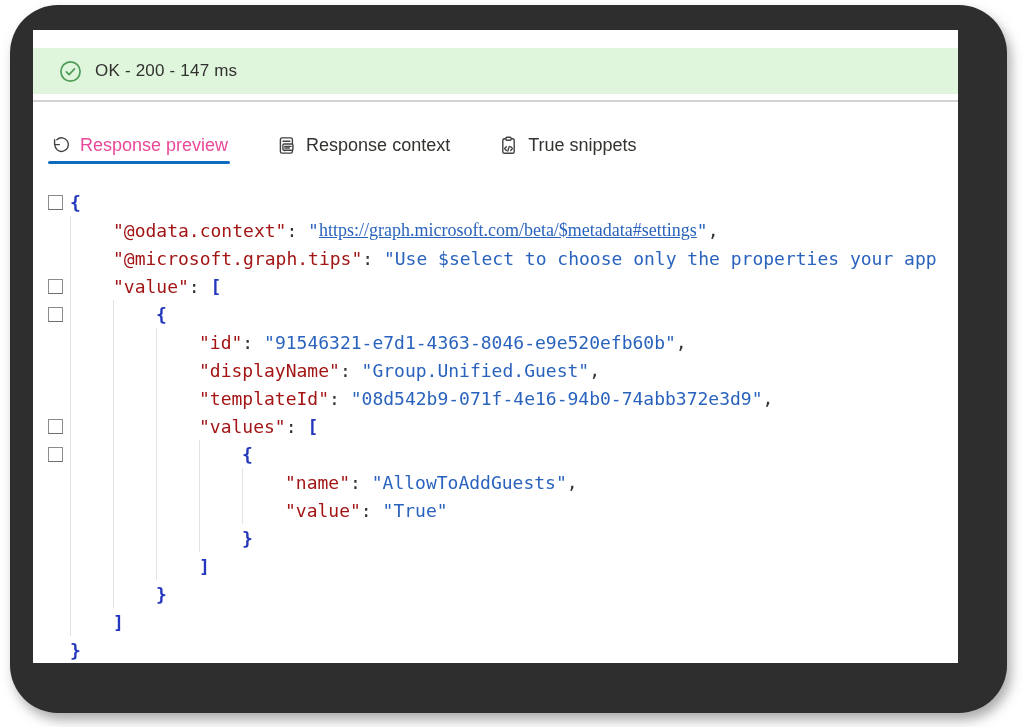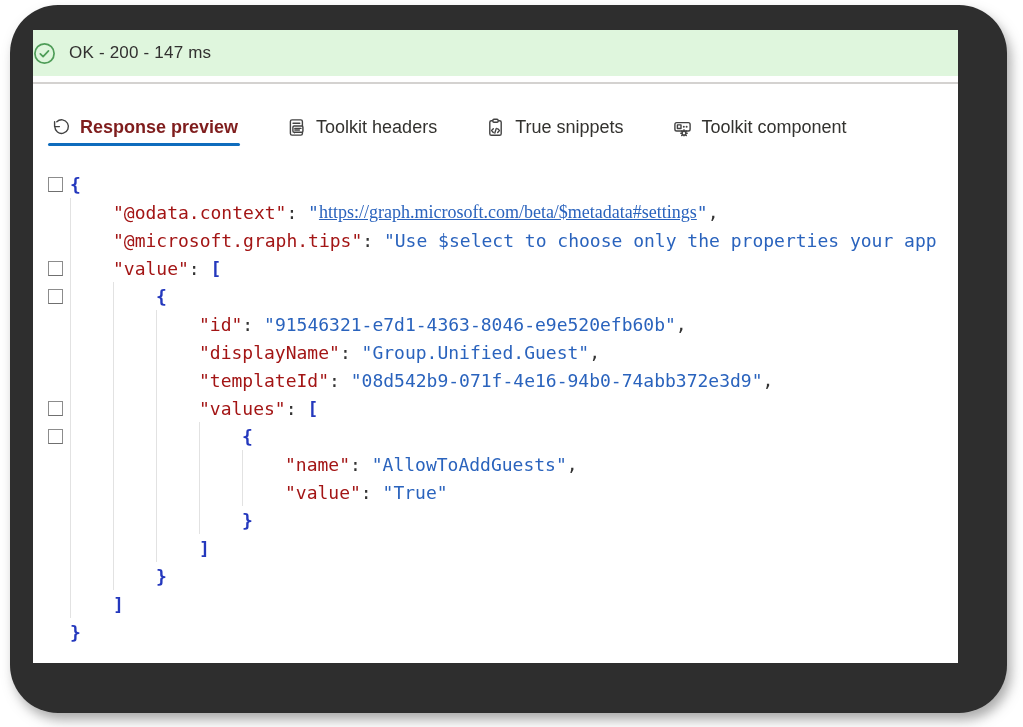--- a/index.html
+++ b/index.html
@@ -20,25 +20,26 @@
   }
   .panel {
     position: absolute;
     left: 33px; top: 30px;
     width: 925px; height: 633px;
     background: #ffffff;
     overflow: hidden;
   }
   
   .status {
-    margin-top: 0;
+    margin-top: 18px;
     height: 46px;
     background: var(--status-bg, #dff6dd);
     display: flex;
     align-items: center;
+    padding-left: 26px;
     gap: 13px;
   }
   .status-icon { width: 23px; height: 23px; flex: 0 0 auto; display: flex; }
   .status-text { font-size: 17px; color: #323130; letter-spacing: .2px; }
   .divider { margin-top: 6px; height: 2px; background: #d4d2d0; }
   
   .tab-bar {
     display: flex;
     align-items: flex-end;
     gap: 44px;
@@ -52,21 +53,21 @@
     background: none;
     border: none;
     font-family: inherit;
     font-size: 18px;
     color: #33322f;
     padding: 0 2px 18px 2px;
     position: relative;
     cursor: pointer;
     white-space: nowrap;
   }
-  .tab.active { font-weight: 700; color: #7f1d1d; }
+  .tab.active { font-weight: 400; color: #ec4899; }
   .tab.active::after {
     content: "";
     position: absolute;
     left: 0; right: 0; bottom: 10px;
     height: 3px;
     border-radius: 2px;
     background: var(--accent, #0f6cbd);
   }
   .tab-icon { width: 21px; height: 21px; display: flex; flex: 0 0 auto; }
   .tab-icon svg, .status-icon svg { width: 100%; height: 100%; }
@@ -142,47 +143,34 @@
       <button class="tab">
         <span class="tab-icon">
           <svg viewBox="0 0 21 21">
             <rect x="4.4" y="2.9" width="12" height="15.2" rx="1.6" stroke="#424242" stroke-width="1.4" fill="none" stroke-linecap="round" stroke-linejoin="round"></rect>
             <path d="M7 6.2h6.8" stroke="#424242" stroke-width="1.4" fill="none" stroke-linecap="round" stroke-linejoin="round"></path>
             <rect x="6.9" y="9" width="10" height="6.2" rx="1.2" fill="#fff" stroke="#424242" stroke-width="1.4"></rect>
             <path d="M9.4 15.2l-1.2 1.8v-1.8z" fill="#424242"></path>
             <path d="M8.8 11.4h6.2M8.8 13h4.6" stroke="#424242" stroke-width="1.4" fill="none" stroke-linecap="round" stroke-linejoin="round"></path>
           </svg>
         </span>
-        <span>Toolkit headers</span>
+        <span>Response context</span>
       </button>
       <button class="tab">
         <span class="tab-icon">
           <svg viewBox="0 0 21 21">
             <rect x="4.8" y="3.7" width="11.4" height="14.6" rx="1.6" stroke="#424242" stroke-width="1.4" fill="none" stroke-linecap="round" stroke-linejoin="round"></rect>
             <rect x="7.9" y="2.3" width="5.2" height="3" rx="1" fill="#fff" stroke="#424242" stroke-width="1.4"></rect>
             <path d="M8.3 11.8l-1.7 1.8 1.7 1.8" stroke="#424242" stroke-width="1.4" fill="none" stroke-linecap="round" stroke-linejoin="round"></path>
             <path d="M12.7 11.8l1.7 1.8-1.7 1.8" stroke="#424242" stroke-width="1.4" fill="none" stroke-linecap="round" stroke-linejoin="round"></path>
             <path d="M11.3 11.4l-1.5 4.6" stroke="#424242" stroke-width="1.4" fill="none" stroke-linecap="round" stroke-linejoin="round"></path>
           </svg>
         </span>
         <span>True snippets</span>
       </button>
-      <button class="tab">
-        <span class="tab-icon">
-          <svg viewBox="0 0 21 21">
-            <rect x="2.9" y="5.6" width="15.2" height="8.4" rx="1.8" stroke="#424242" stroke-width="1.4" fill="none" stroke-linecap="round" stroke-linejoin="round"></rect>
-            <rect x="5.4" y="7.9" width="3.6" height="3.6" stroke="#424242" stroke-width="1.4" fill="none" stroke-linecap="round" stroke-linejoin="round"></rect>
-            <circle cx="11.8" cy="9.7" r="1" fill="#424242"></circle>
-            <circle cx="14.6" cy="9.7" r="1" fill="#424242"></circle>
-            <circle cx="12" cy="16.2" r="1.9" stroke="#424242" stroke-width="1.4" fill="none" stroke-linecap="round" stroke-linejoin="round"></circle>
-            <path d="M12 13.6v-.9M12 17.9v.9M14.3 16.2h.9M8.8 16.2h.9M13.7 14.5l.6-.6M10.3 17.9l-.6.6M13.7 17.9l.6.6M10.3 14.5l-.6-.6" stroke="#424242" stroke-width="1.4" fill="none" stroke-linecap="round" stroke-linejoin="round"></path>
-          </svg>
-        </span>
-        <span>Toolkit component</span>
-      </button>
     </div>
 
   <div class="code">
       <div class="code-line">
         <span class="gutter"><span class="fold-box"></span></span>
         <span class="tk-bracket">{</span>
       </div>
       <div class="code-line">
         <span class="gutter"></span>
         <span class="ig"></span>

